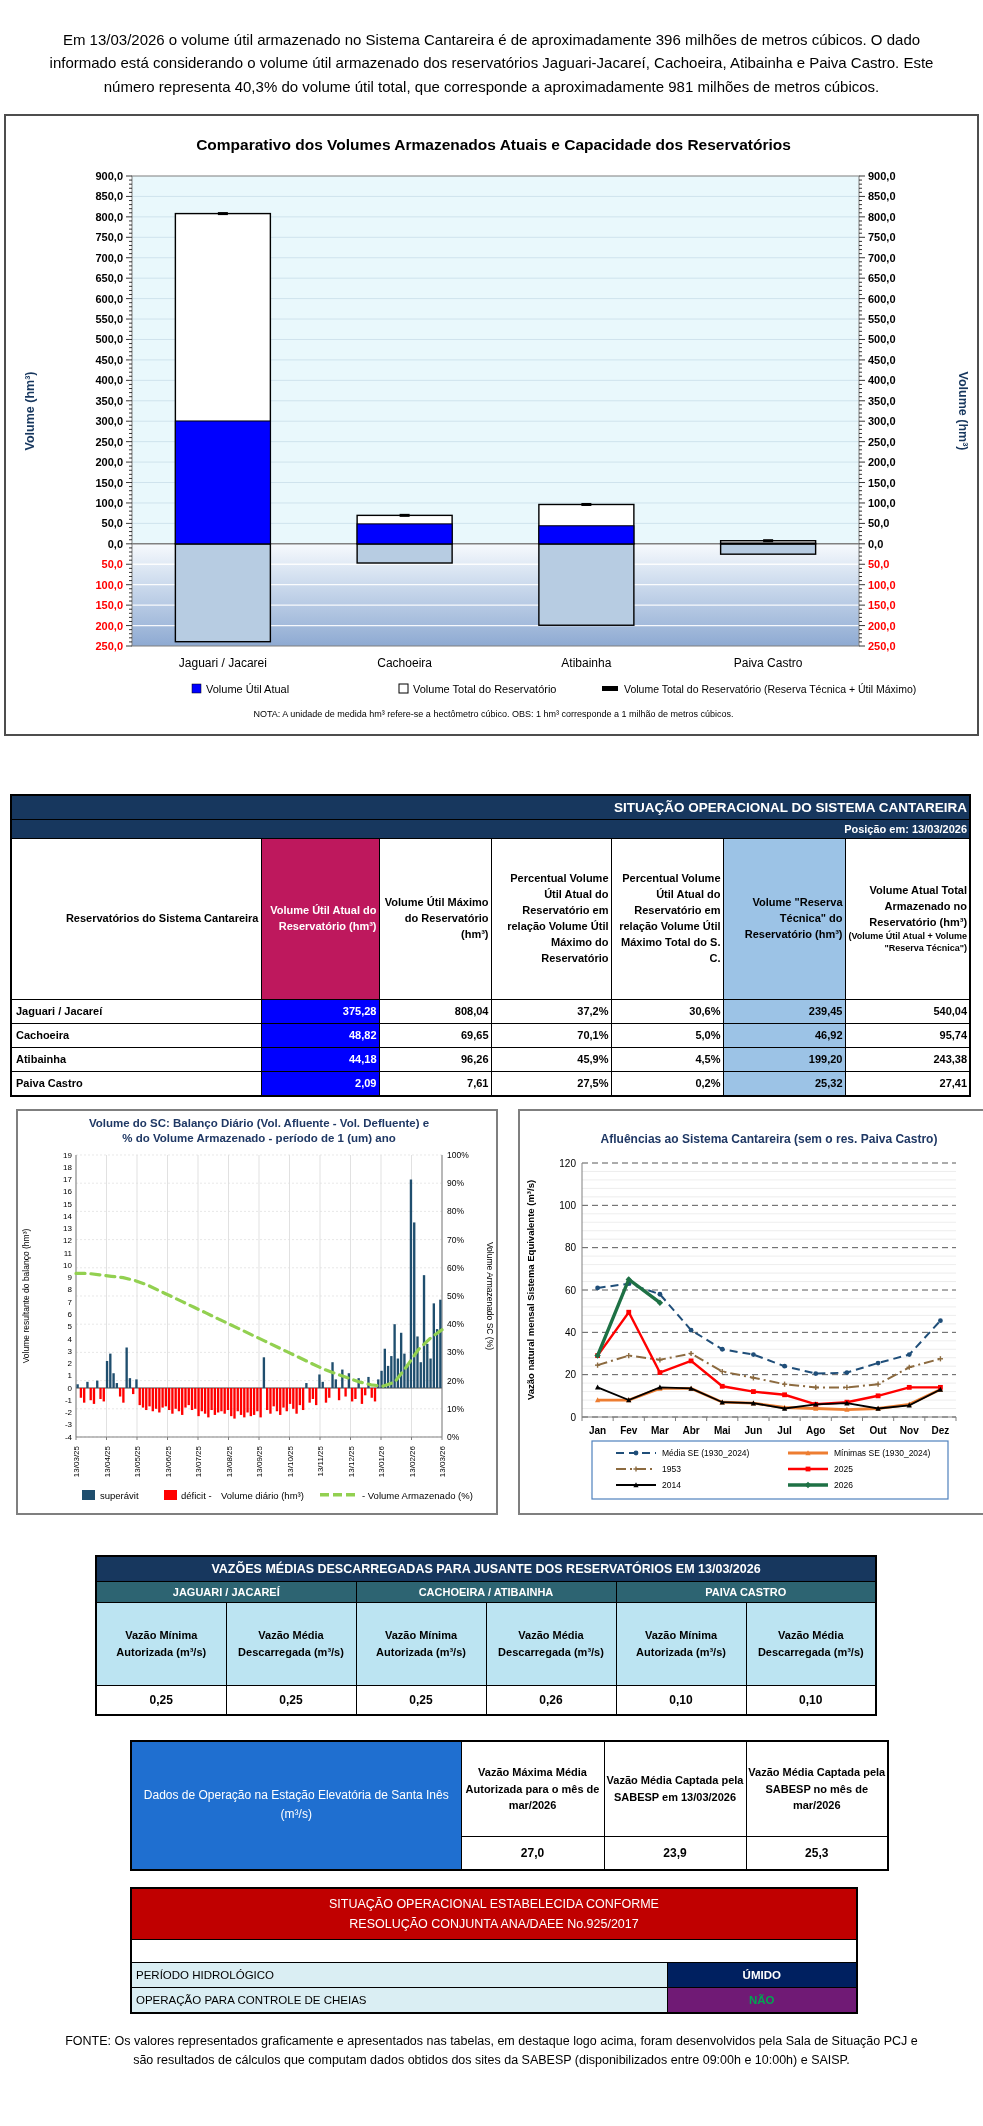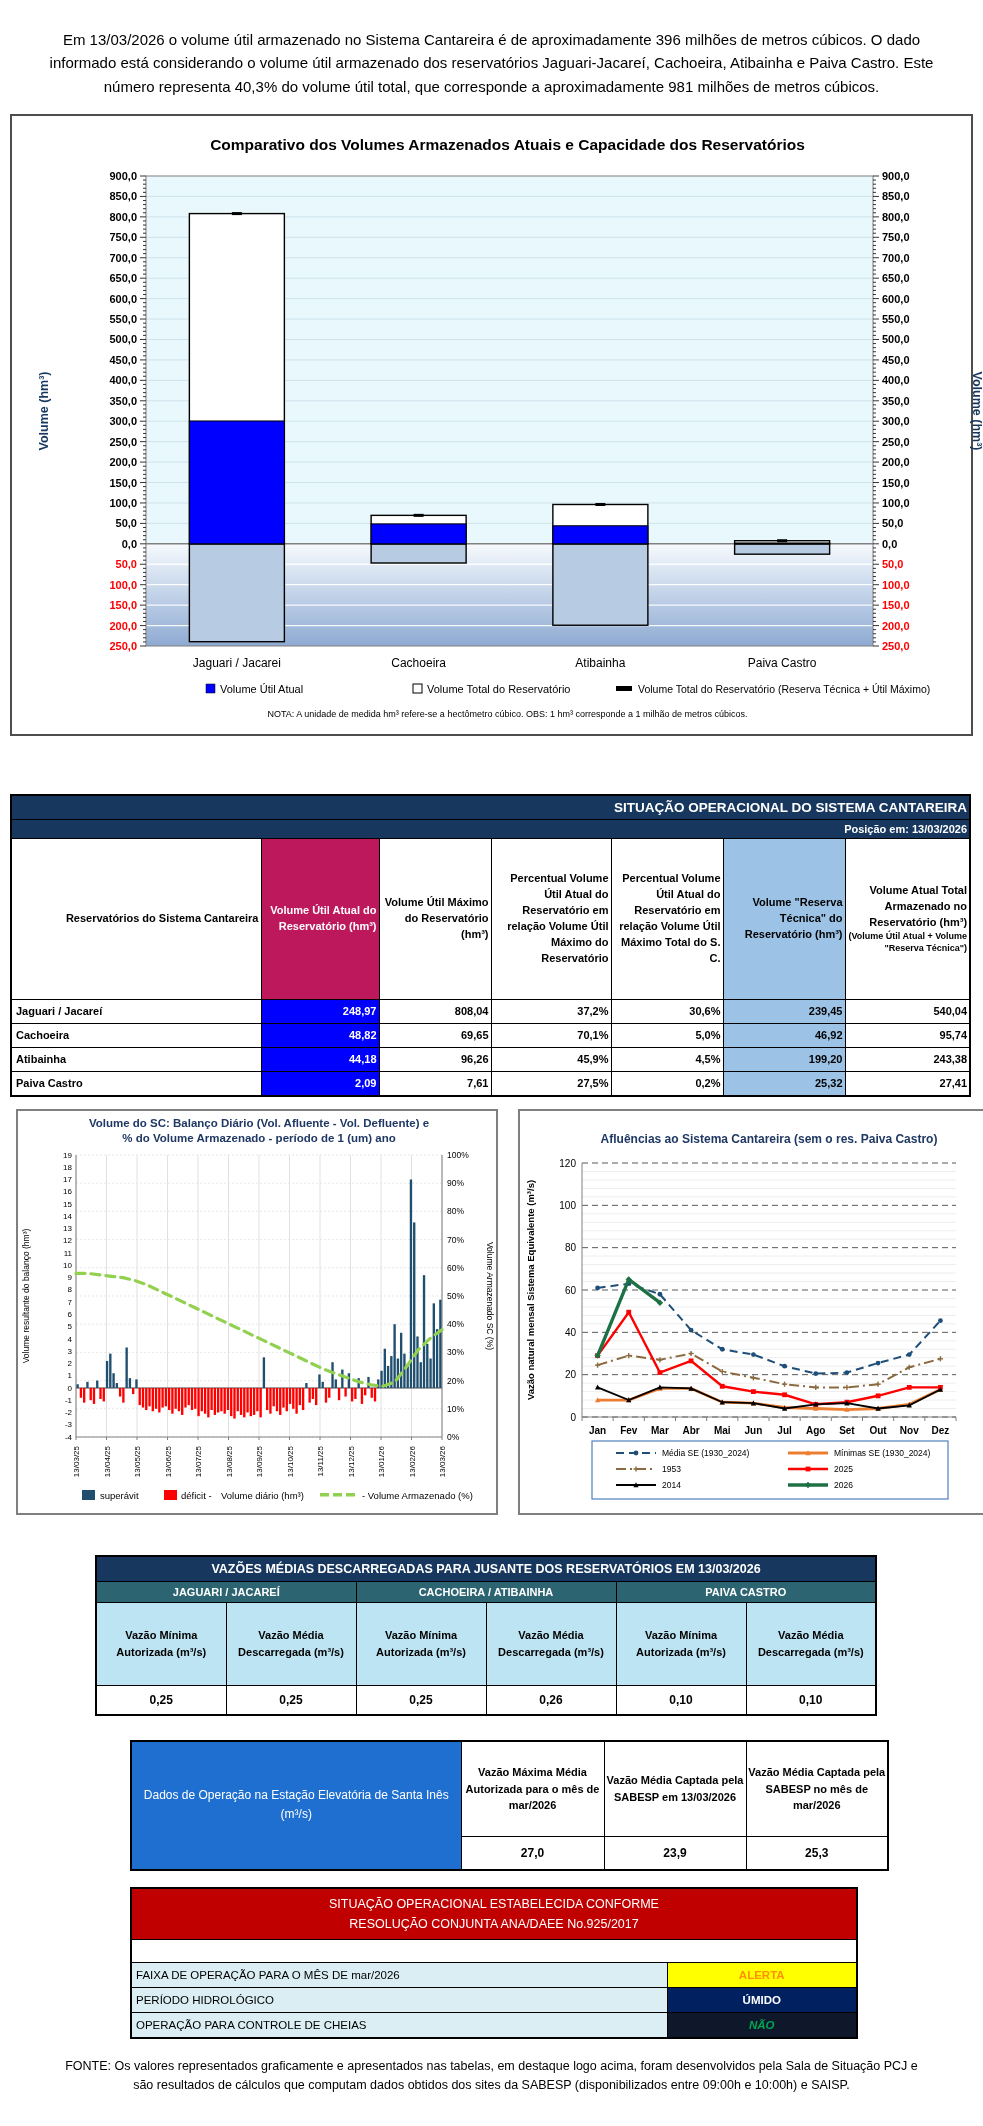--- a/index.html
+++ b/index.html
@@ -1,19 +1,19 @@
 <!DOCTYPE html>
 <html><head>
 <meta charset="utf-8">
 <style>
   html,body{margin:0;padding:0;background:#fff}
   body{width:983px;font-family:"Liberation Sans",sans-serif;color:#000}
   svg{font-family:"Liberation Sans",sans-serif}
   .intro{padding:28px 28px 0;font-size:15px;line-height:1.55;text-align:center}
-  .panel1{margin:16px 10px 0;border:2px solid #4d4d4d;padding:8px 16px 6px}
+  .panel1{margin:16px 4px 0;border:2px solid #4d4d4d;padding:8px 8px 6px}
   .charts-row{display:flex;gap:20px;margin:12px 10px 0 16px}
   .chart-panel{border:2px solid #7f7f7f;background:#fff}
   .fonte{margin:18px auto 0;width:860px;text-align:center;font-size:12.5px;line-height:1.5}
 
   table{border-collapse:collapse;table-layout:fixed}
   td{border:1px solid #000;overflow:hidden}
 
   
   .t1{width:959px;margin:58px 10px 0;border:2px solid #000}
   .t1 td{font-size:11px;text-align:right;vertical-align:middle;padding:1px 2px}
@@ -425,21 +425,21 @@
         <td class="hdr">Reservatórios do Sistema Cantareira</td>
         <td class="hdr hdr-blue">Volume Útil Atual do Reservatório (hm³)</td>
         <td class="hdr">Volume Útil Máximo do Reservatório (hm³)</td>
         <td class="hdr">Percentual Volume Útil Atual do Reservatório em relação Volume Útil Máximo do Reservatório</td>
         <td class="hdr">Percentual Volume Útil Atual do Reservatório em relação Volume Útil Máximo Total do S. C.</td>
         <td class="hdr hdr-lblue">Volume "Reserva Técnica" do Reservatório (hm³)</td>
         <td class="hdr">Volume Atual Total Armazenado no Reservatório (hm³)<div class="sub-small">(Volume Útil Atual + Volume "Reserva Técnica")</div></td>
       </tr>
       <tr>
         <td class="dcell c-name">Jaguari / Jacareí</td>
-        <td class="dcell c-blue">248,97</td>
+        <td class="dcell c-blue">375,28</td>
         <td class="dcell">808,04</td>
         <td class="dcell">37,2%</td>
         <td class="dcell">30,6%</td>
         <td class="dcell c-lblue">239,45</td>
         <td class="dcell">540,04</td>
       </tr>
       <tr>
         <td class="dcell c-name">Cachoeira</td>
         <td class="dcell c-blue">48,82</td>
         <td class="dcell">69,65</td>
@@ -928,27 +928,23 @@
       <col style="width:190px">
     </colgroup>
   <tbody id="t4-body">
       <tr>
         <td class="t4-title" colspan="2">SITUAÇÃO OPERACIONAL ESTABELECIDA CONFORME<br>RESOLUÇÃO CONJUNTA ANA/DAEE No.925/2017</td>
       </tr>
       <tr>
         <td class="gap" colspan="2"></td>
       </tr>
       <tr>
-        <td class="lbl">FAIXA DE OPERAÇÃO PARA O MÊS DE mar/2026</td>
-        <td class="stat" style="background: rgb(255, 255, 0); color: rgb(255, 144, 0);">ALERTA</td>
-      </tr>
-      <tr>
         <td class="lbl">PERÍODO HIDROLÓGICO</td>
         <td class="stat" style="background: rgb(0, 32, 96); color: rgb(255, 255, 255);">ÚMIDO</td>
       </tr>
       <tr>
         <td class="lbl">OPERAÇÃO PARA CONTROLE DE CHEIAS</td>
-        <td class="stat" style="background: #0f172a; color: rgb(0, 166, 81); font-style: italic;">NÃO</td>
+        <td class="stat" style="background: #701a75; color: rgb(0, 166, 81);">NÃO</td>
       </tr>
     </tbody>
 </table>
 
 <div class="fonte">FONTE: Os valores representados graficamente e apresentados nas tabelas, em destaque logo acima, foram desenvolvidos pela Sala de Situação PCJ e são resultados de cálculos que computam dados obtidos dos sites da SABESP (disponibilizados entre 09:00h e 10:00h) e SAISP.</div>
 
 </body></html>

